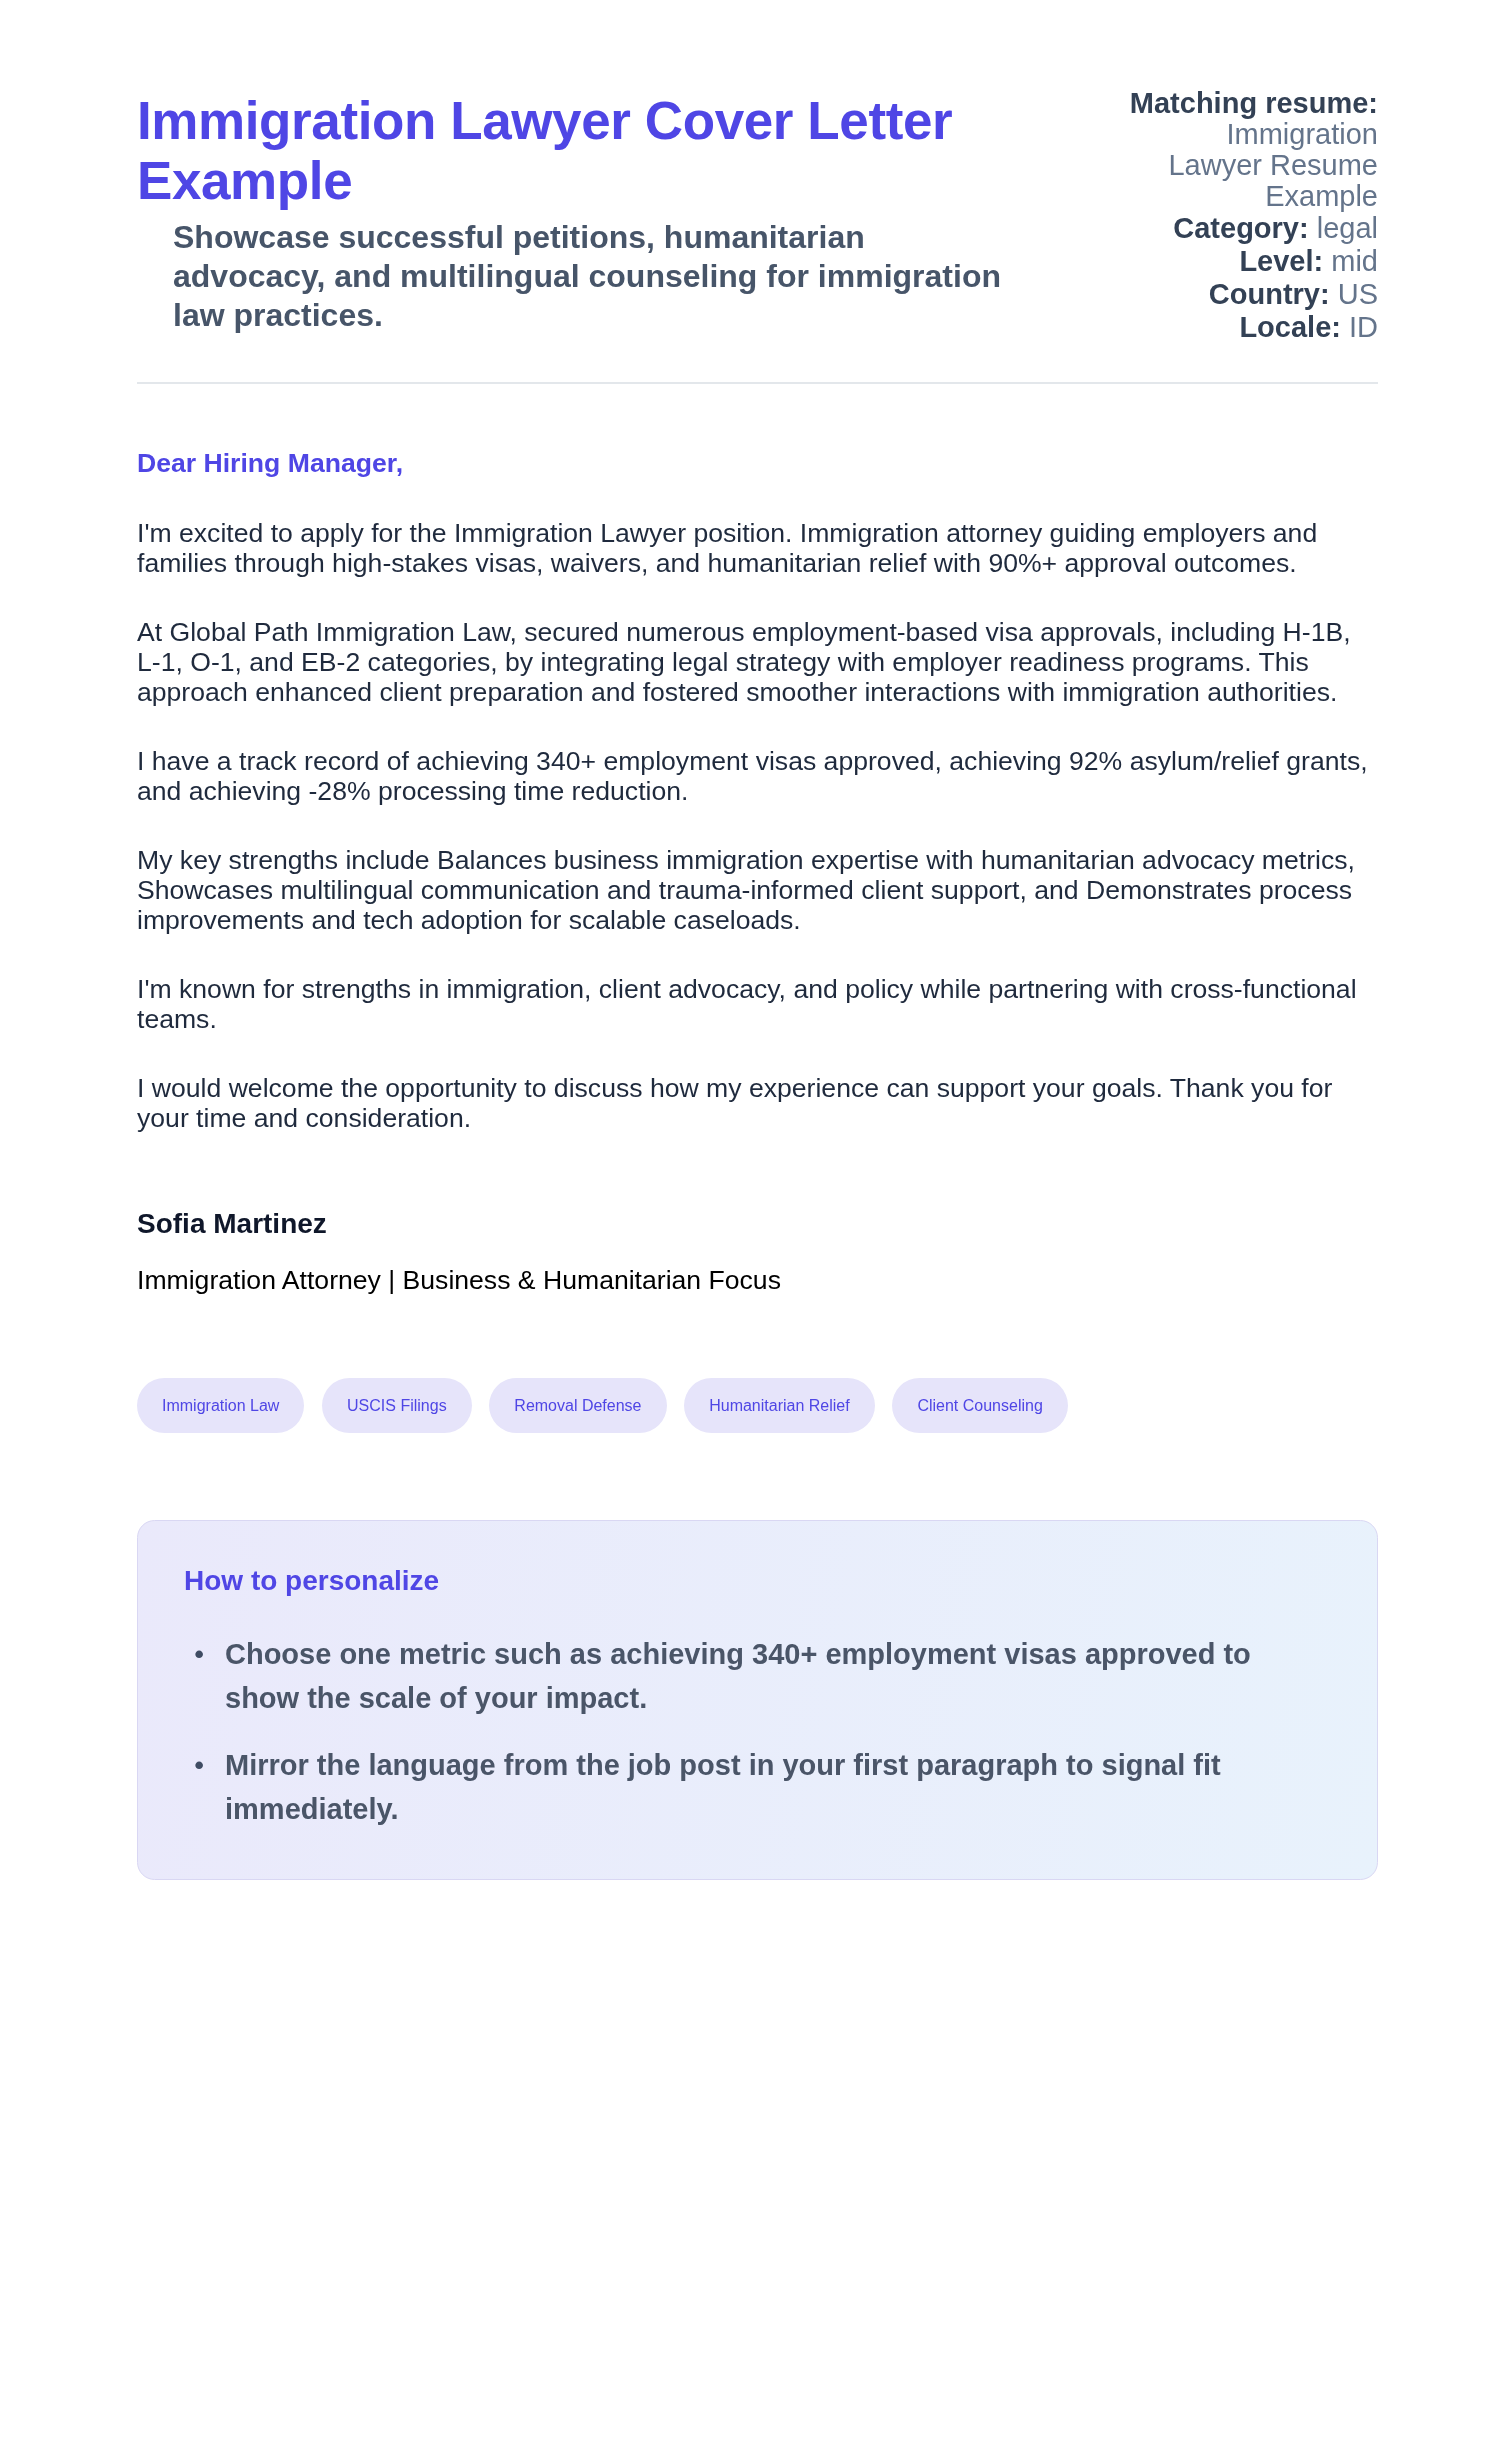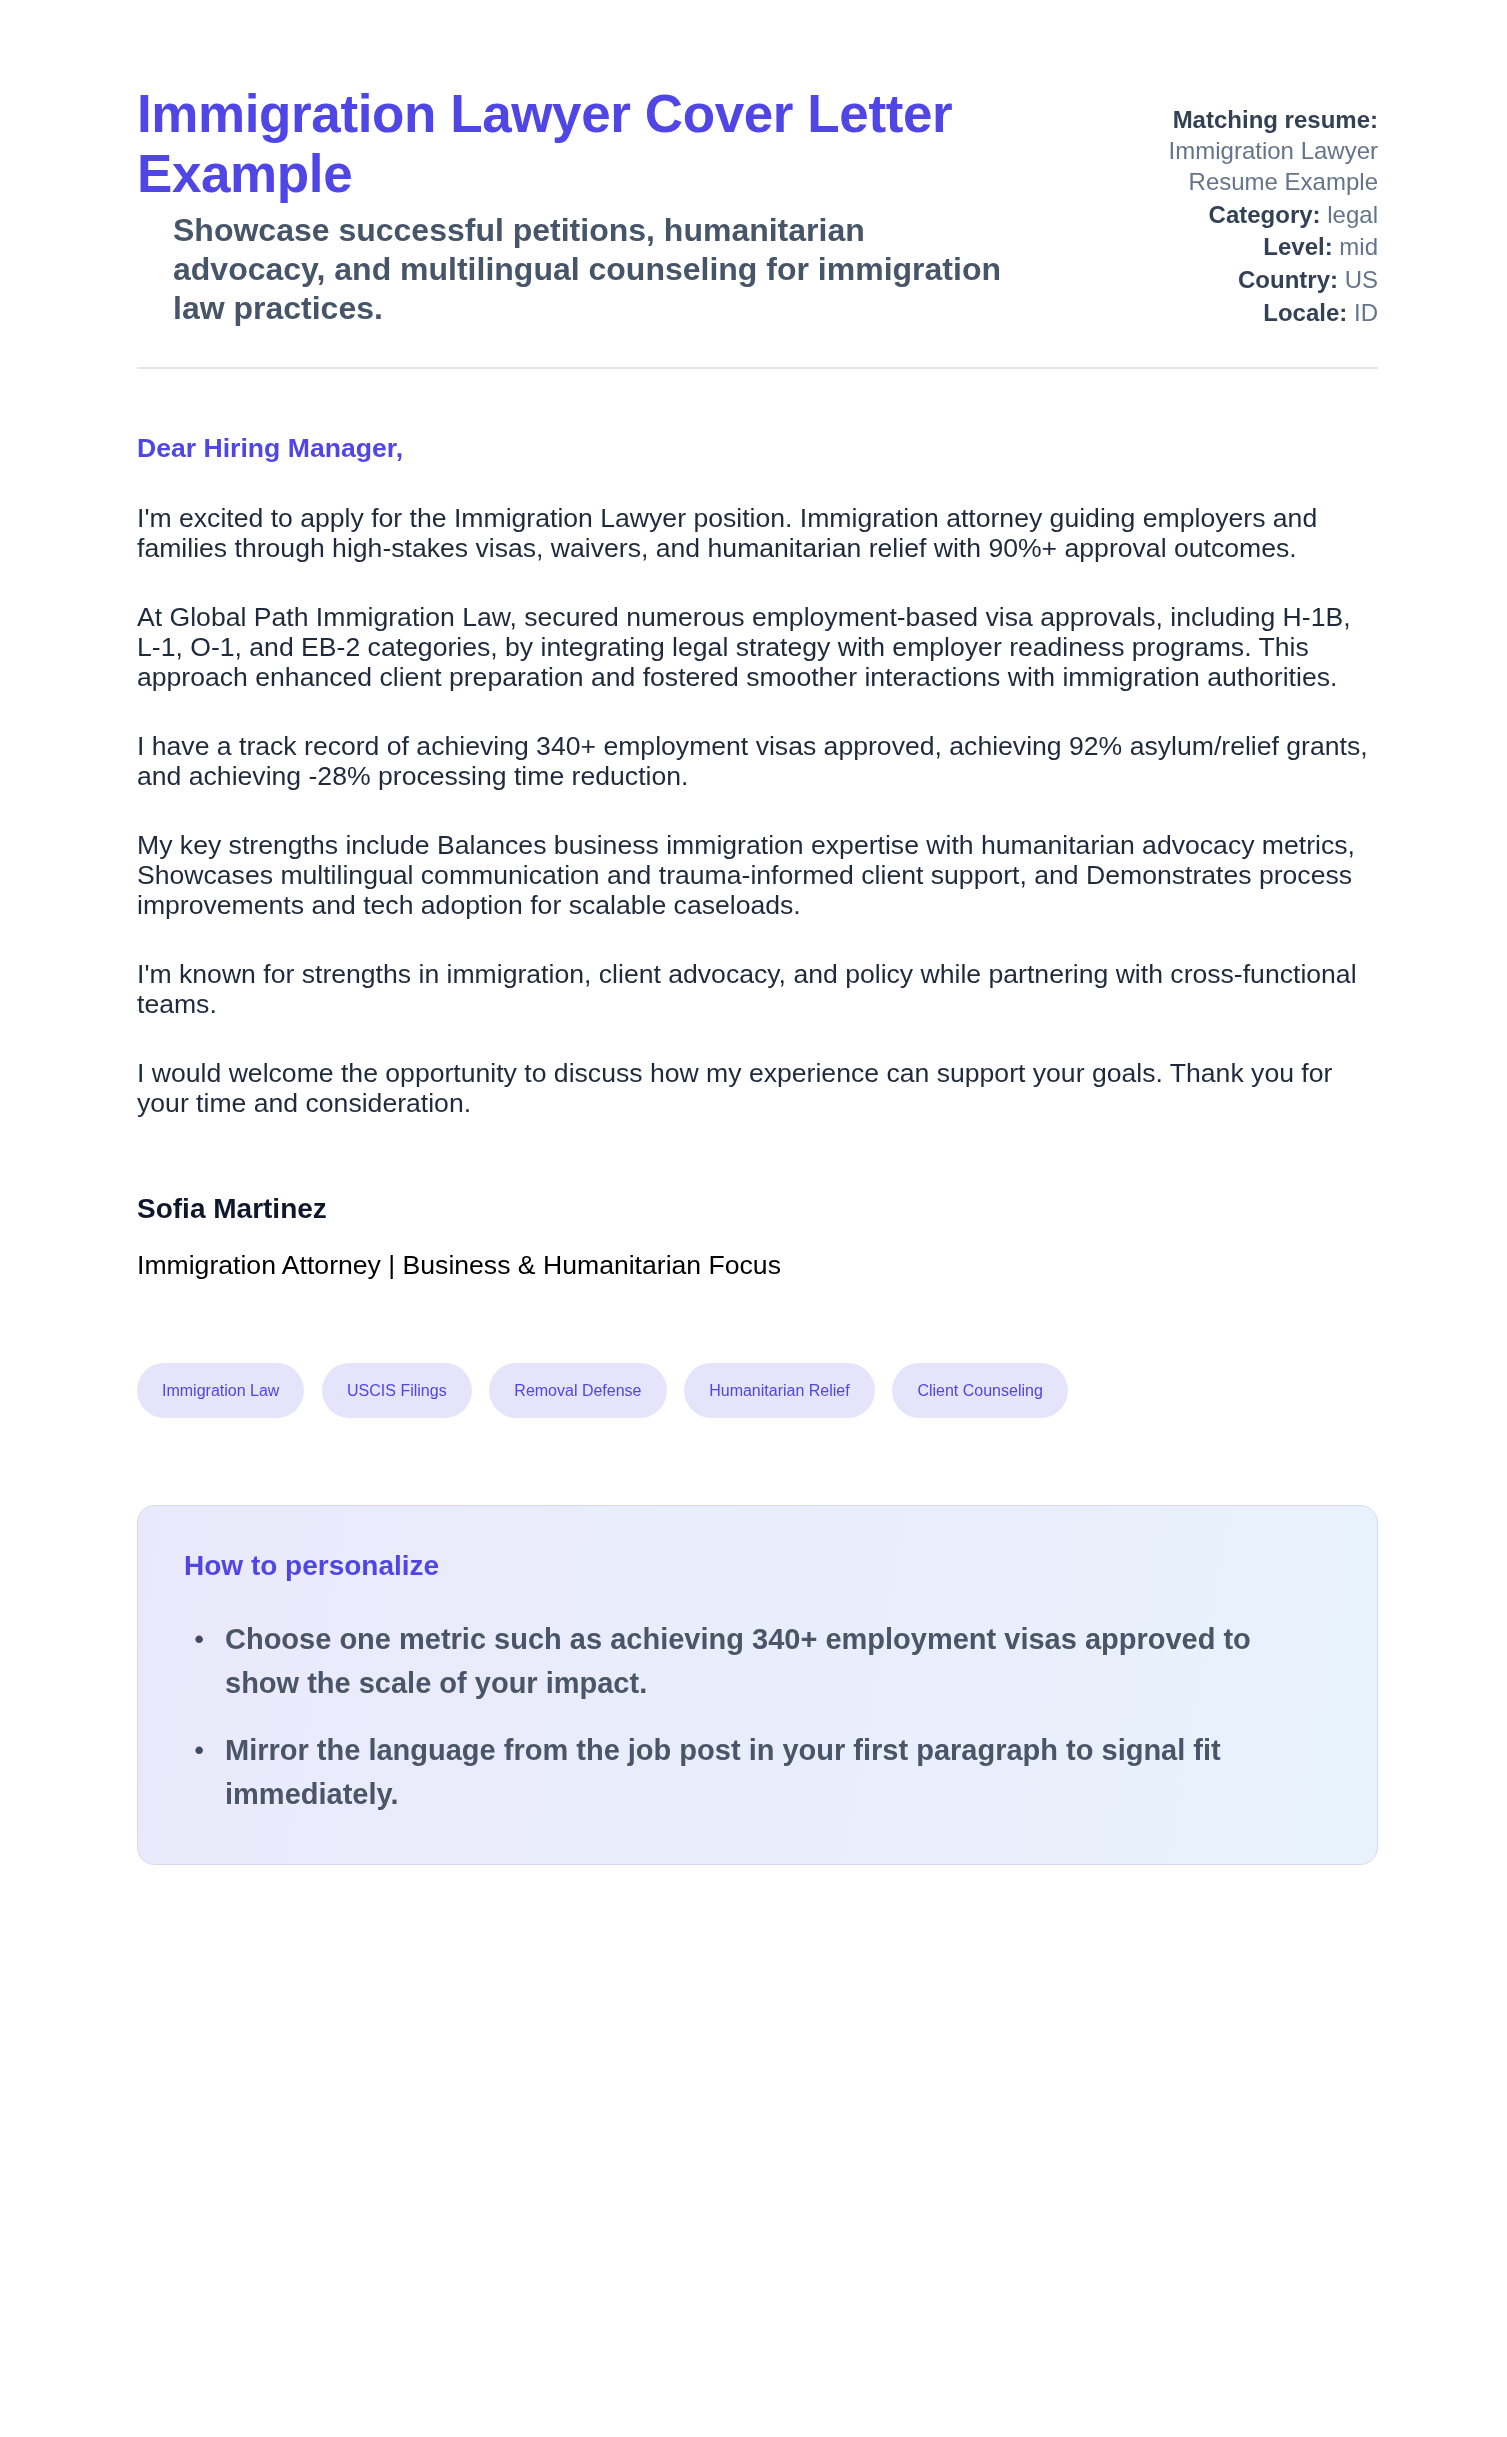--- a/index.html
+++ b/index.html
@@ -13,21 +13,21 @@
   .page {
     width: 1241px;
     margin: 0 auto 0 137px;
     padding-top: 84px;
   }
 
   
   .header-row {
     display: flex;
     justify-content: space-between;
-    align-items: flex-end;
+    align-items: center;
   }
   .title-block { max-width: 886px; }
   .page-title {
     font-size: 53px;
     line-height: 60px;
     font-weight: bold;
     color: #4f46e5;
     letter-spacing: -0.4px;
   }
   .page-subtitle {
@@ -36,21 +36,21 @@
     line-height: 39px;
     font-weight: bold;
     color: #475569;
     max-width: 869px;
     margin-left: 36px;
   }
   .meta-block {
     width: 372px;
     flex-shrink: 0;
     text-align: right;
-    font-size: 24px;
+    font-size: 29px;
     line-height: 31px;
     color: #64748b;
     padding-top: 3.5px;
   }
   .meta-label { font-weight: bold; color: #334155; }
   .meta-resume-value { max-width: 239px; margin-left: auto; }
   .meta-line { margin-top: 1.8px; }
 
   
   .divider {

